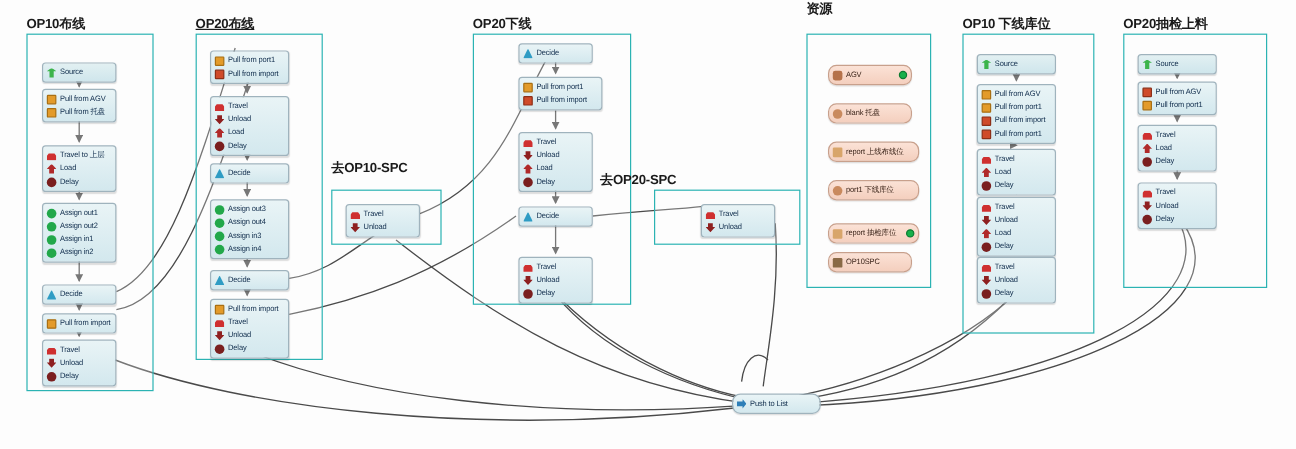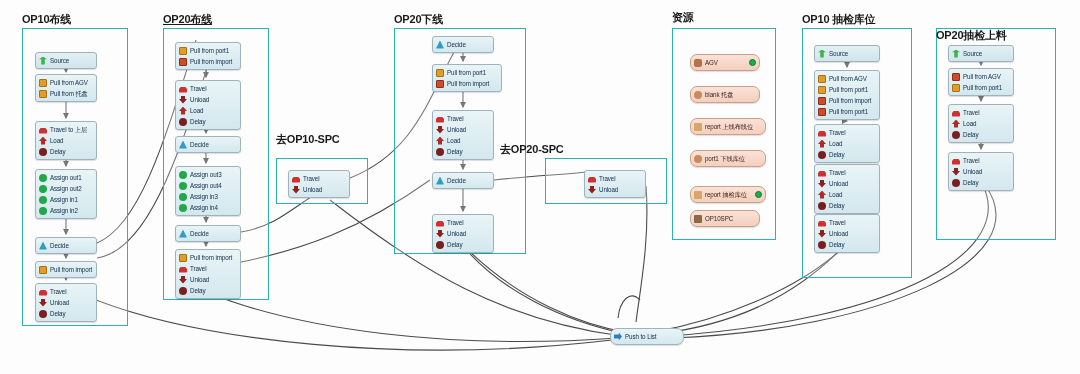--- a/index.html
+++ b/index.html
@@ -161,25 +161,25 @@
       <div class="group-title" style="left: 22px; top: 12px;">OP10布线</div>
       <div class="group" style="left: 163px; top: 28px; width: 106px; height: 272px;"></div>
       <div class="group-title" style="left: 163px; top: 12px; text-decoration: underline;">OP20布线</div>
       <div class="group" style="left: 276px; top: 158px; width: 92px; height: 46px;"></div>
       <div class="group-title" style="left: 276px; top: 132px;">去OP10-SPC</div>
       <div class="group" style="left: 394px; top: 28px; width: 132px; height: 226px;"></div>
       <div class="group-title" style="left: 394px; top: 12px;">OP20下线</div>
       <div class="group" style="left: 545px; top: 158px; width: 122px; height: 46px;"></div>
       <div class="group-title" style="left: 500px; top: 142px;">去OP20-SPC</div>
       <div class="group" style="left: 672px; top: 28px; width: 104px; height: 212px;"></div>
-      <div class="group-title" style="left: 672px; top: 10px;">资源</div>
+      <div class="group-title" style="left: 672px; top: 0;">资源</div>
       <div class="group" style="left: 802px; top: 28px; width: 110px; height: 250px;"></div>
-      <div class="group-title" style="left: 802px; top: 12px;">OP10 抽检库位</div>
+      <div class="group-title" style="left: 802px; top: 12px;">OP10 下线库位</div>
       <div class="group" style="left: 936px; top: 28px; width: 120px; height: 212px;"></div>
-      <div class="group-title" style="left: 936px; top: 12px; margin-top: 16px;">OP20抽检上料</div>
+      <div class="group-title" style="left: 936px; top: 12px;">OP20抽检上料</div>
     </div>
   <div id="nodes-layer">
       <div class="node src" style="left: 35px; top: 52px; width: 62px;">
         <div class="row">
           <span class="ico ico-source"></span>
           <span class="lbl">Source</span>
         </div>
       </div>
       <div class="node " style="left: 35px; top: 74px; width: 62px;">
         <div class="row">

